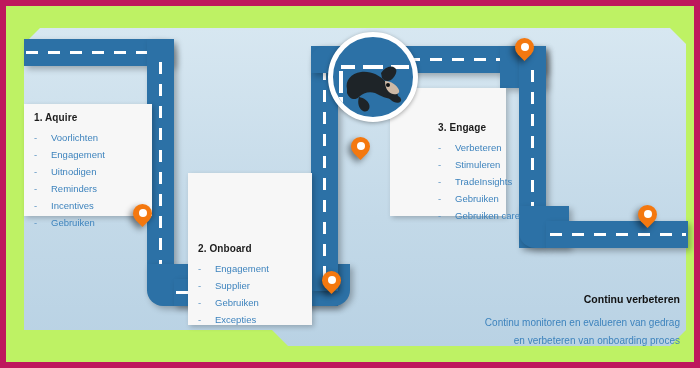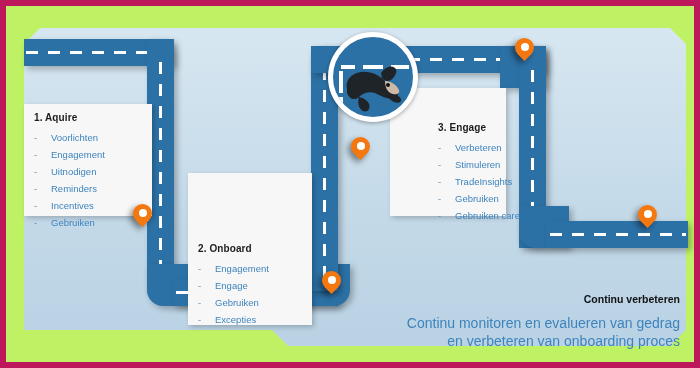--- a/index.html
+++ b/index.html
@@ -134,21 +134,21 @@
     text-align:right;
     margin-left:36px;
   }
   #caption .ttl{
     font-size:10.5px;
     font-weight:bold;
     color:#111;
     margin-bottom:9px;
   }
   #caption .ln{
-    font-size:14px;
+    font-size:10px;
     color:#3d83bd;
     line-height:18px;
   }
 </style>
 </head>
 <body>
 
 <div id="canvas">
 
   <div class="slab" id="slab-shade"></div>
@@ -194,21 +194,21 @@
       <li><span class="b">-</span><span>Incentives</span></li>
       <li><span class="b">-</span><span>Gebruiken</span></li>
     </ul>
   </div>
 
   <div class="card" style="left:182px; top:128px; width:124px; height:152px;margin-top:39px;">
     <div style="height:62px;"></div>
     <h3>2. Onboard</h3>
     <ul>
       <li><span class="b">-</span><span>Engagement</span></li>
-      <li><span class="b">-</span><span>Engage</span></li>
+      <li><span class="b">-</span><span>Supplier</span></li>
       <li><span class="b">-</span><span>Gebruiken</span></li>
       <li><span class="b">-</span><span>Excepties</span></li>
     </ul>
   </div>
 
   <div class="card" style="left:384px; top:82px; width:116px; height:128px;padding-left:48px;">
     <div style="height:26px;"></div>
     <h3>3. Engage</h3>
     <ul>
       <li><span class="b">-</span><span>Verbeteren</span></li>

